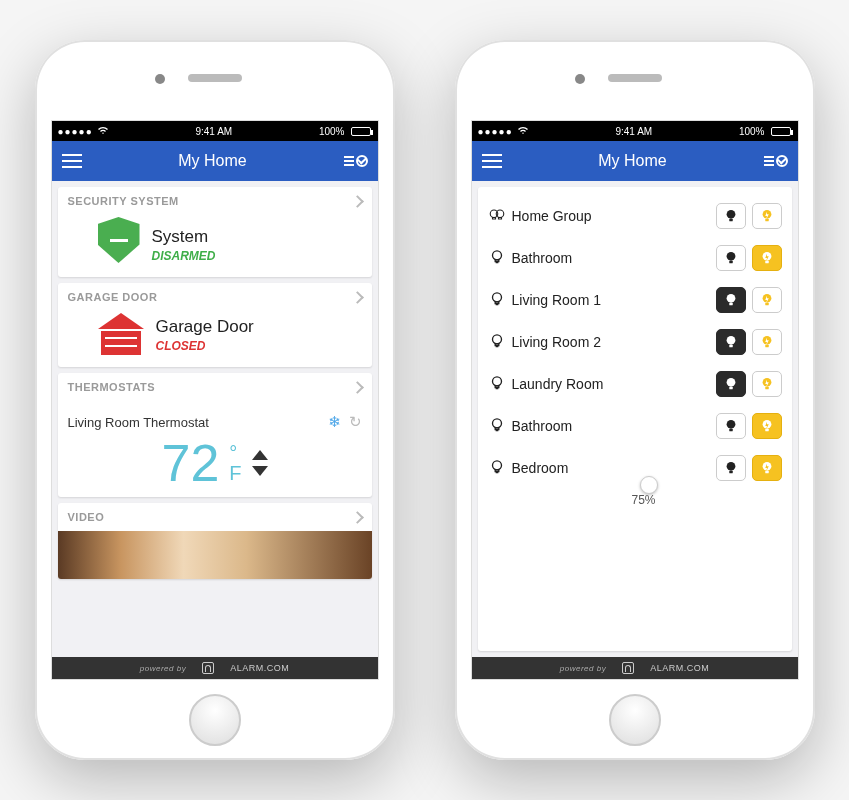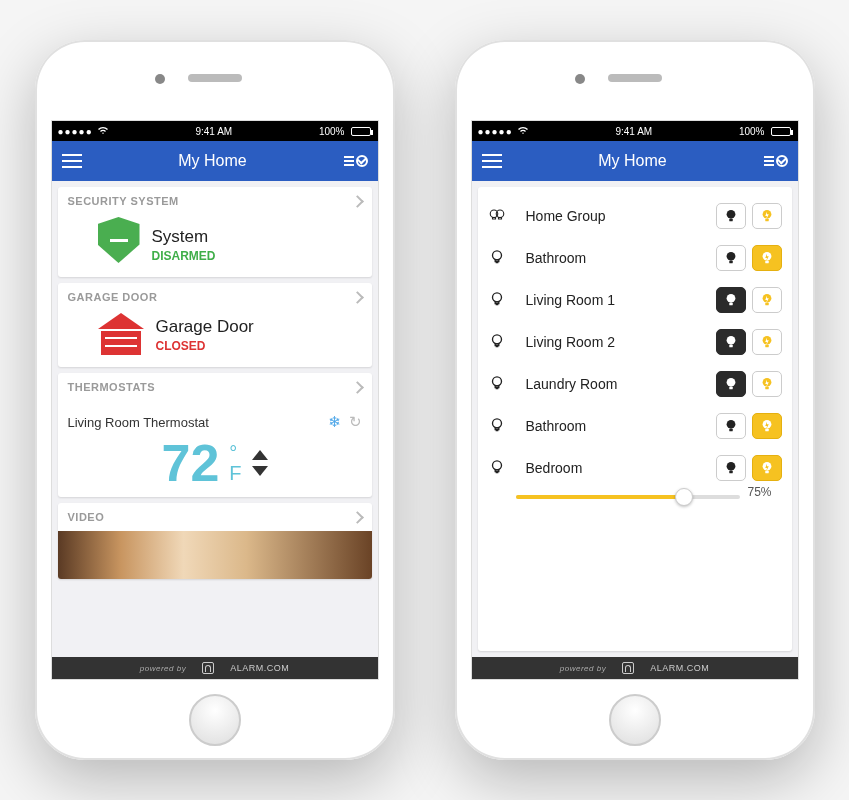--- a/index.html
+++ b/index.html
@@ -92,21 +92,21 @@
   .card-head {
     display:flex; justify-content:space-between; align-items:center;
     color:#9a9a9a; font-size:11px; font-weight:600; letter-spacing:0.5px;
   }
   .chevron {
     width:9px; height:9px; border-top:2px solid #bbb; border-right:2px solid #bbb;
     transform:rotate(45deg);
   }
   .card-body { display:flex; align-items:flex-end; gap:12px; padding: 10px 4px 6px 30px; }
   .status-text .name { font-size:17px; color:#222; }
-  .status-text .state { font-size:12px; font-weight:700; margin-top:2px; }
+  .status-text .state { font-size:12px; font-weight:700; margin-top:2px;font-style:italic; }
   .green { color:#3fae49; }
   .red { color:#d33; }
   
   .shield {
     width:42px; height:46px; background:#4aae50; position:relative;
     clip-path: polygon(50% 0%, 100% 15%, 100% 60%, 50% 100%, 0% 60%, 0% 15%);
     display:flex; align-items:center; justify-content:center;
   }
   .shield::after { content:""; width:18px; height:3px; background:#fff; }
   
@@ -125,21 +125,21 @@
     content:""; position:absolute; left:4px; right:4px; height:2px; background:#fff;
   }
   .garage-body::before { top:6px; }
   .garage-body::after { top:14px; }
   
   .thermo-row { display:flex; justify-content:space-between; align-items:center; font-size:13px; color:#333; margin-top:20px; }
   .thermo-icons { display:flex; gap:8px; font-size:15px; }
   .snow { color:#4da6e8; }
   .schedule { color:#bbb; }
   .temp-row { display:flex; align-items:center; justify-content:center; gap:10px; margin-top:6px; }
-  .temp { color:#5fc3d8; font-size:52px; font-weight:700; line-height:1; }
+  .temp { color:#5fc3d8; font-size:52px; font-weight:400; line-height:1; }
   .temp-unit { color:#5fc3d8; font-size:20px; line-height:1; display:flex; flex-direction:column; }
   .temp-arrows { display:flex; flex-direction:column; gap:6px; }
   .arrow-up, .arrow-down { width:0; height:0; border-left:8px solid transparent; border-right:8px solid transparent; }
   .arrow-up { border-bottom:10px solid #333; }
   .arrow-down { border-top:10px solid #333; }
   
   .video-card { padding:0; overflow:hidden; }
   .video-card .card-head { padding:8px 10px; }
   .video-thumb { height:48px; background: linear-gradient(90deg,#5a3a24 0%, #c89560 20%, #f0d8b8 40%, #dbb88a 60%, #6a4326 100%); }
   
@@ -151,37 +151,37 @@
   .footer .pwb { font-style:italic; font-size:8px; color:#aaa; }
   .footer .alarm-icon {
     width:12px; height:12px; border:1px solid #ccc; border-radius:2px;
     display:inline-flex; align-items:center; justify-content:center;
   }
   .footer .alarm-icon::after { content:""; width:4px; height:6px; border:1px solid #ccc; border-radius:3px 3px 0 0; border-bottom:none; }
   
   .lights-card { flex:1; }
   .section-label { color:#9a9a9a; font-size:11px; font-weight:600; letter-spacing:0.5px; padding:2px 0 10px 2px; }
   .light-row {
-    display:flex; align-items:center; gap:20px; padding:8px 0;
+    display:flex; align-items:center; gap:6px; padding:8px 0;
   }
   .bulb {
     width:18px; height:18px; display:inline-block; position:relative;
   }
   .bulb svg { width:18px; height:18px; }
   .light-name { flex:1; font-size:14px; color:#222; }
   .light-btns { display:flex; gap:6px; }
   .light-btn {
     width:30px; height:26px; border-radius:5px; border:1px solid #ccc;
     display:flex; align-items:center; justify-content:center;
     background:#fff;
   }
   .light-btn.dark { background:#2b2b2b; border-color:#2b2b2b; }
   .light-btn.yellow { background:#f6c221; border-color:#e5b010; }
   .light-btn svg { width:14px; height:16px; }
-  .slider-row { display:flex; align-items:flex-end; gap:8px; margin-top:-4px; padding-left:28px; }
+  .slider-row { display:flex; align-items:center; gap:8px; margin-top:-4px; padding-left:28px;flex-direction:column; }
   .slider {
     flex:1; height:4px; background:#ddd; border-radius:2px; position:relative;
   }
   .slider-fill { position:absolute; left:0; top:0; bottom:0; background:#f6c221; border-radius:2px; }
   .slider-thumb { position:absolute; top:50%; transform:translate(-50%,-50%); width:18px; height:18px; background:#fff; border:1px solid #ccc; border-radius:50%; box-shadow:0 1px 3px rgba(0,0,0,0.25); }
   .slider-pct { font-size:12px; color:#555; width:34px; }
 </style>
 </head>
 <body>
 

